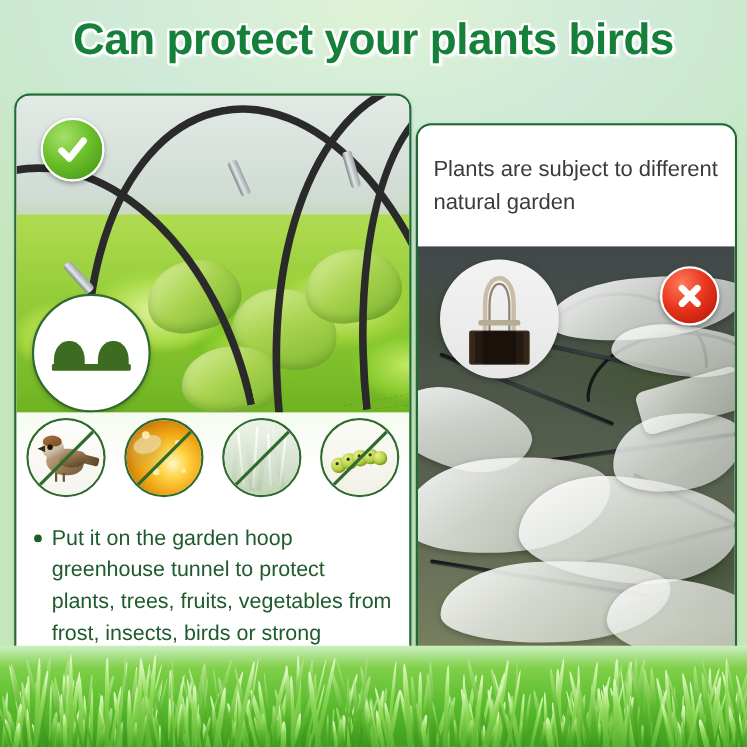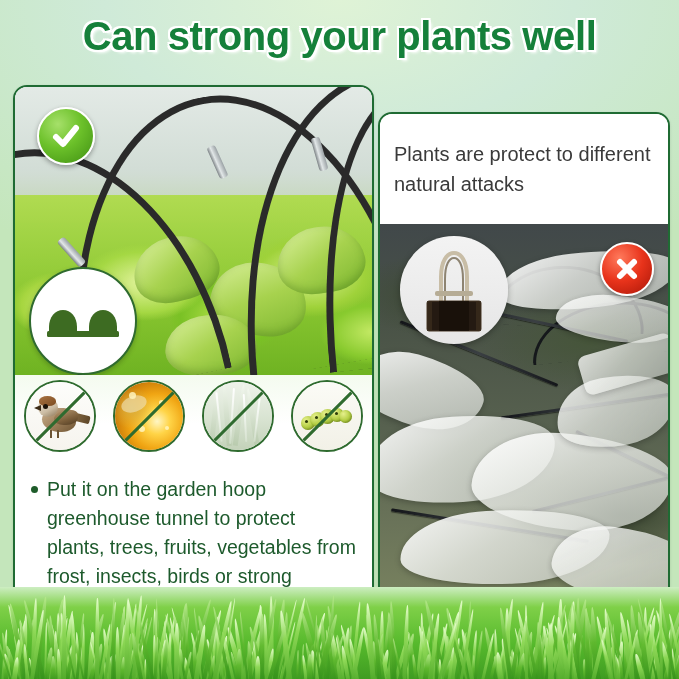--- a/index.html
+++ b/index.html
@@ -226,21 +226,21 @@
     box-shadow:0 2px 6px rgba(0,0,0,.3);
   }
 </style>
 </head>
 <body>
 
 <div class="stage">
 
   <div class="bg-sky"></div>
 
-  <div class="title">Can strong your plants well</div>
+  <div class="title">Can protect your plants birds</div>
 
   <div class="card card-left">
 
     <div class="hero">
       <div class="sheet"></div>
       <div class="crop"></div>
 
       <div class="leafv" style="left:118px;top:150px;width:86px;height:64px;transform:rotate(-14deg);"></div>
       <div class="leafv" style="left:196px;top:176px;width:96px;height:72px;transform:rotate(10deg);"></div>
       <div class="leafv" style="left:36px;top:188px;width:78px;height:58px;transform:rotate(6deg);"></div>
@@ -335,21 +335,21 @@
       <div class="bullet">
         <div class="dot"></div>
         <div class="txt">Put it on the garden hoop greenhouse tunnel to protect plants, trees, fruits, vegetables from frost, insects, birds or strong sunlight</div>
       </div>
     </div>
   </div>
 
   <div class="card card-right">
 
     <div class="r-head">
-      <div class="htxt">Plants are protect to different natural attacks</div>
+      <div class="htxt">Plants are subject to different natural garden</div>
     </div>
 
     <div class="r-photo">
       <div class="veg-bed"></div>
 
       <div class="arc" style="left:110px;top:42px;width:150px;height:60px;transform:rotate(4deg);"></div>
       <div class="arc" style="left:150px;top:78px;width:160px;height:52px;transform:rotate(-6deg);"></div>
       <div class="rod" style="left:14px;top:128px;width:170px;transform:rotate(22deg);"></div>
       <div class="rod" style="left:60px;top:96px;width:190px;transform:rotate(12deg);"></div>
       <div class="rod" style="left:120px;top:180px;width:180px;transform:rotate(-8deg);"></div>

